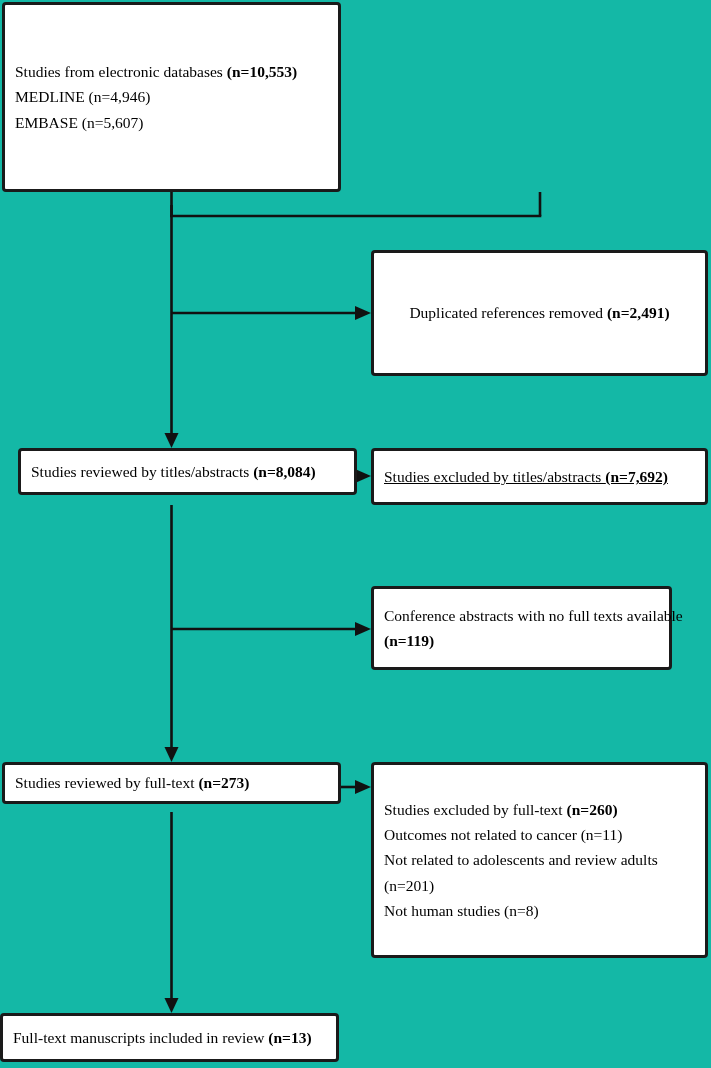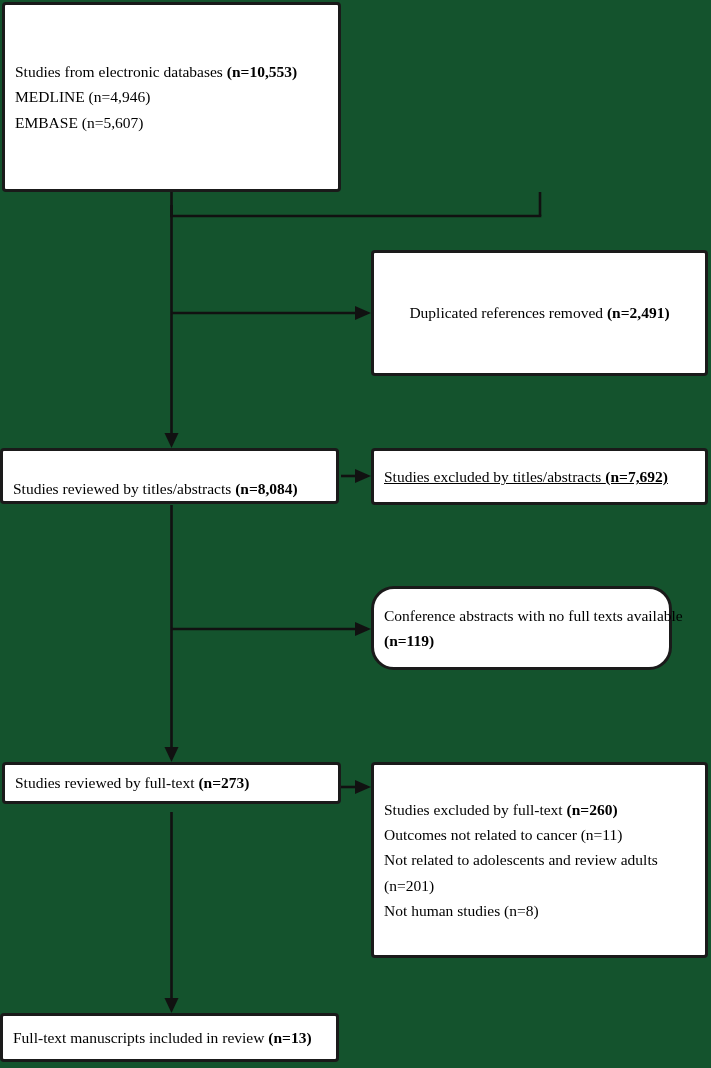--- a/index.html
+++ b/index.html
@@ -4,21 +4,21 @@
 <style>
   html, body {
     margin: 0;
     padding: 0;
     background: #ffffff;
   }
   #canvas {
     position: relative;
     width: 711px;
     height: 1068px;
-    background: #14532d;
+    background: #14b8a6;
     font-family: "Liberation Serif", "DejaVu Serif", serif;
     color: #000000;
     overflow: hidden;
   }
   .box {
     position: absolute;
     box-sizing: border-box;
     border: 3px solid #1a1a1a;
     border-radius: 4px;
     background: #ffffff;
@@ -95,29 +95,29 @@
     <div class="txt"><span>Studies from electronic databases </span><span class="b">(n=10,553)</span></div>
     <div class="txt indent">MEDLINE (n=4,946)</div>
     <div class="txt indent">EMBASE (n=5,607)</div>
   </div>
 
 
   <div class="box" style="left:371px; top:250px; width:337px; height:126px;align-items:center;">
     <div class="txt"><span>Duplicated references removed </span><span class="b">(n=2,491)</span></div>
   </div>
 
-  <div class="box" style="left:0; top:448px; width:339px; height:56px;justify-content:flex-end;">
+  <div class="box" style="left:18px; top:448px; width:339px; height:47px;">
     <div class="txt"><span>Studies reviewed by titles/abstracts </span><span class="b">(n=8,084)</span></div>
   </div>
 
   <div class="box" style="left:371px; top:448px; width:337px; height:57px;text-decoration:underline;">
     <div class="txt"><span>Studies excluded by titles/abstracts </span><span class="b">(n=7,692)</span></div>
   </div>
 
-  <div class="box" style="left:371px; top:586px; width:301px; height:84px;border-radius:23px;">
+  <div class="box" style="left:371px; top:586px; width:301px; height:84px;">
     <div class="txt">Conference abstracts with no full texts available</div>
     <div class="txt b">(n=119)</div>
   </div>
 
   <div class="box" style="left:2px; top:762px; width:339px; height:42px;">
     <div class="txt"><span>Studies reviewed by full-text </span><span class="b">(n=273)</span></div>
   </div>
 
   <div class="box" style="left:371px; top:762px; width:337px; height:196px;">
     <div class="txt"><span>Studies excluded by full-text </span><span class="b">(n=260)</span></div>

